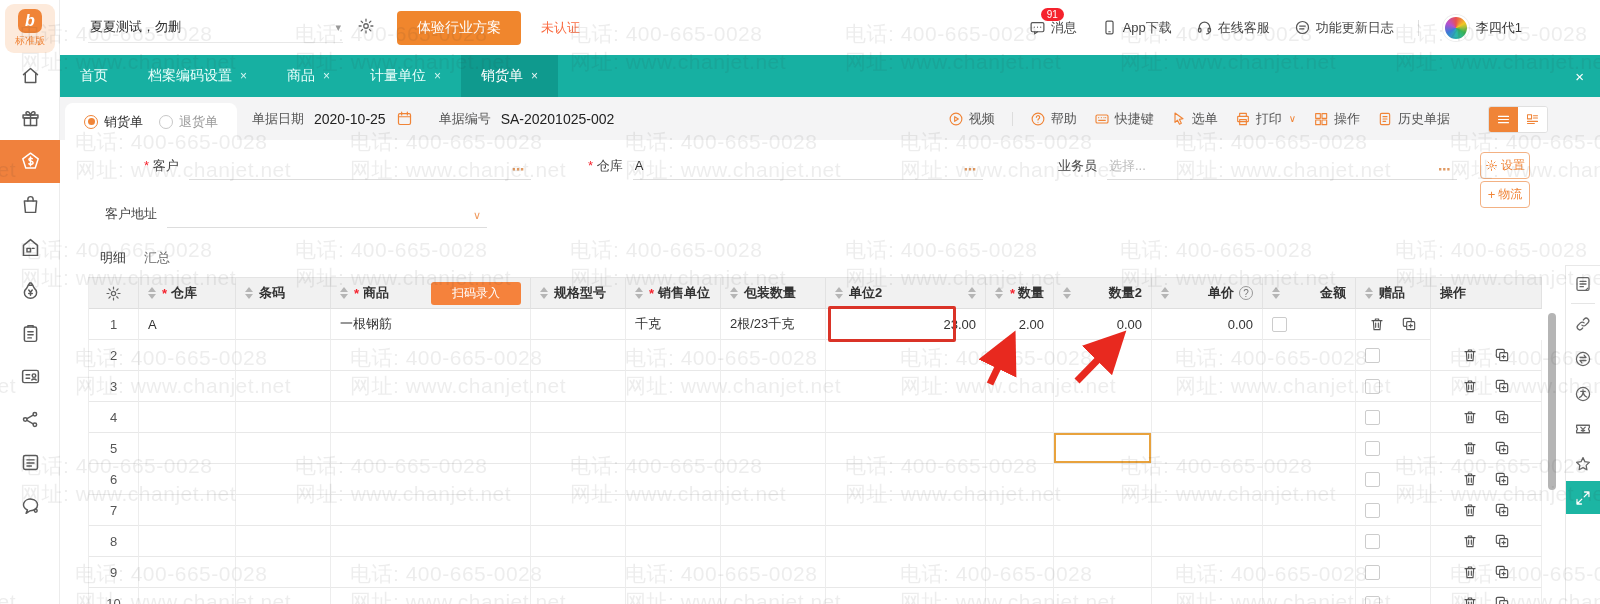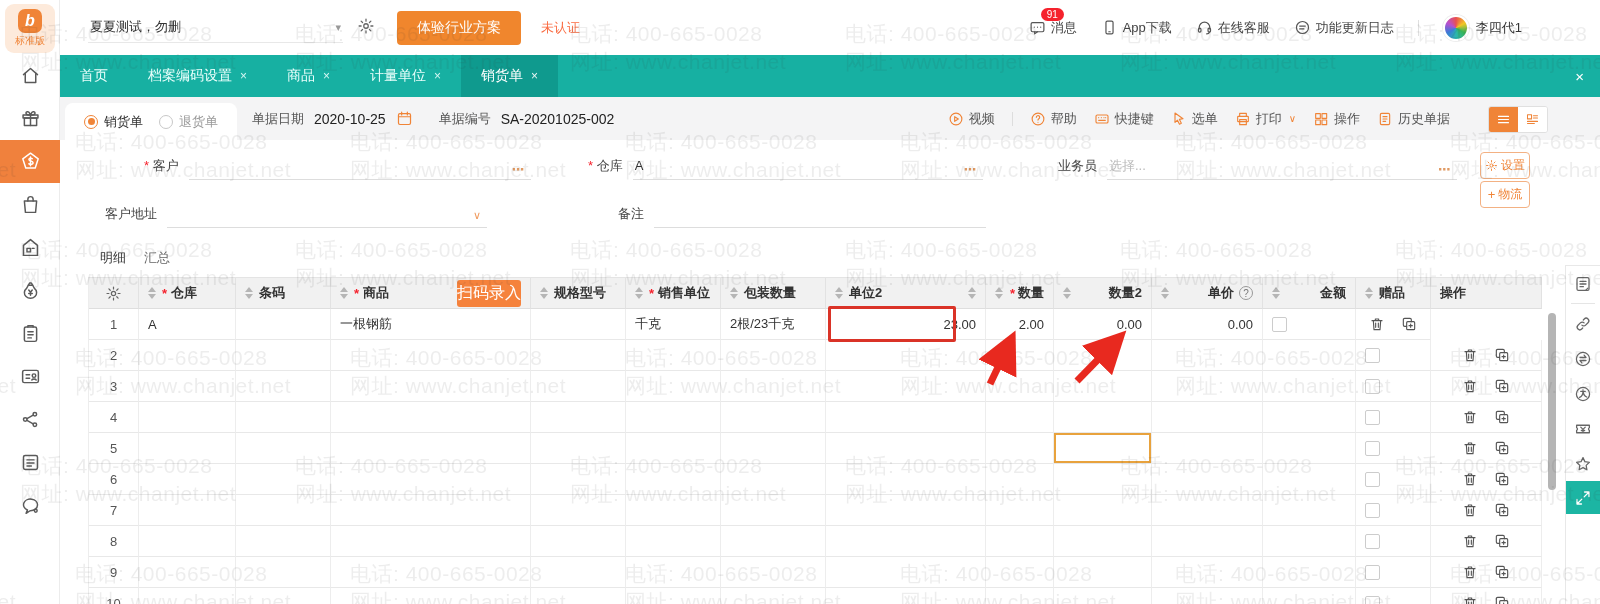--- a/index.html
+++ b/index.html
@@ -90,21 +90,21 @@
   .tc.right { justify-content:flex-end; }
   .head .tc.rnum-h { justify-content:center; color:#666; }
   .rnum { justify-content:center; color:#555; }
   .sort { display:inline-flex; flex-direction:column; gap:2px; margin-right:2px; cursor:pointer; }
   .sort i { width:0; height:0; border-left:4px solid transparent; border-right:4px solid transparent; display:block; }
   .sort .up { border-bottom:5px solid #b5b5b5; }
   .sort .dn { border-top:5px solid #b5b5b5; }
   .sort.far { margin-left:auto; margin-right:0; }
   .head .star { color:#f5222d; }
   .head .numlab { margin-left:auto; }
-  #scan-badge { margin-left:auto; background:#f5823c; color:#fff; font-weight:normal; font-size:16px; padding:3px 0; border-radius:3px; cursor:pointer; }
+  #scan-badge { margin-left:auto; background:#f5823c; color:#fff; font-weight:normal; font-size:12px; padding:3px 21px; border-radius:3px; cursor:pointer; }
   .helpq { width:14px; height:14px; border:1px solid #999; border-radius:50%; color:#777; font-size:10px; font-weight:normal; display:inline-flex; align-items:center; justify-content:center; margin-left:2px; }
   .gear-h svg { width:17px; height:17px; color:#666; }
   .cbox { width:15px; height:15px; border:1px solid #ccc; border-radius:2px; background:#fff; cursor:pointer; }
   .op-ic { color:#555; cursor:pointer; display:flex; }
   .op-ic svg { width:16px; height:16px; }
   .tc.ops { justify-content:center; gap:16px; }
   .focus-cell { box-shadow:inset 0 0 0 2px #e8a23d; }
 
   
   #right-sidebar { position:absolute; left:1565px; top:265px; width:35px; height:339px; background:#fff; border-left:1px solid #e8e8e8; border-top:1px solid #e8e8e8; display:flex; flex-direction:column; align-items:center; z-index:6; }
@@ -465,24 +465,20 @@
     <button class="side-btn" style="top:84px;">
       <span style="font-size:13px;">+</span>
       <span>物流</span>
     </button>
 
     <div class="fgroup" style="left:45px; top:103px;">
       <span class="flab">客户地址</span>
       <span class="fline" style="width:320px;">
         <span class="fchev">∨</span>
       </span>
-    </div>
-    <div class="fgroup" style="left:558px; top:103px;">
-      <span class="flab">备注</span>
-      <span class="fline" style="width:332px;"></span>
     </div>
 
     <div id="detail-tabs">
       <span class="mtab active">明细</span>
       <span class="mtab">汇总</span>
     </div>
 
     <div id="grid">
         <div class="trow head">
           <div class="tc rnum-h">

